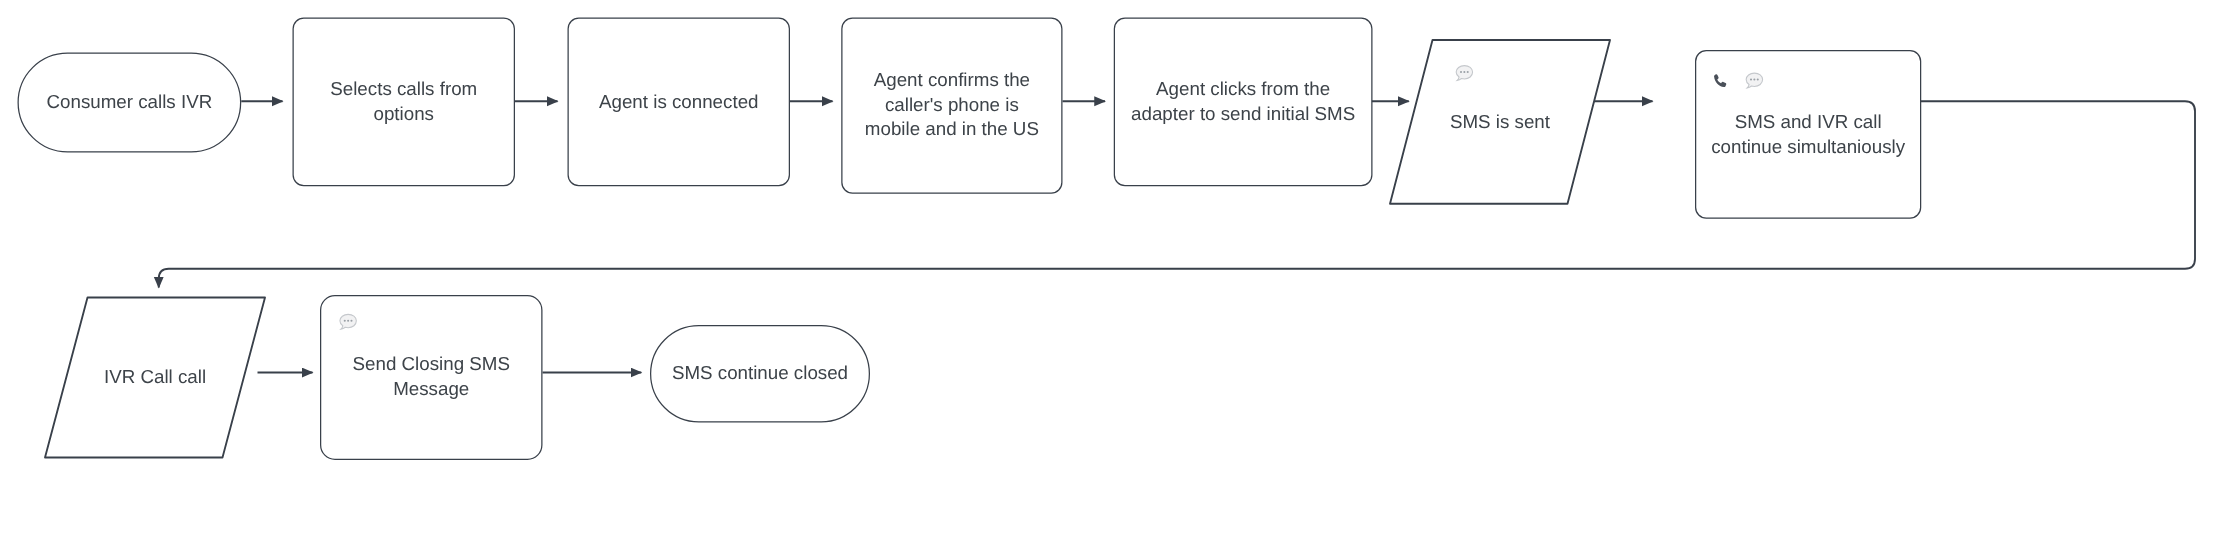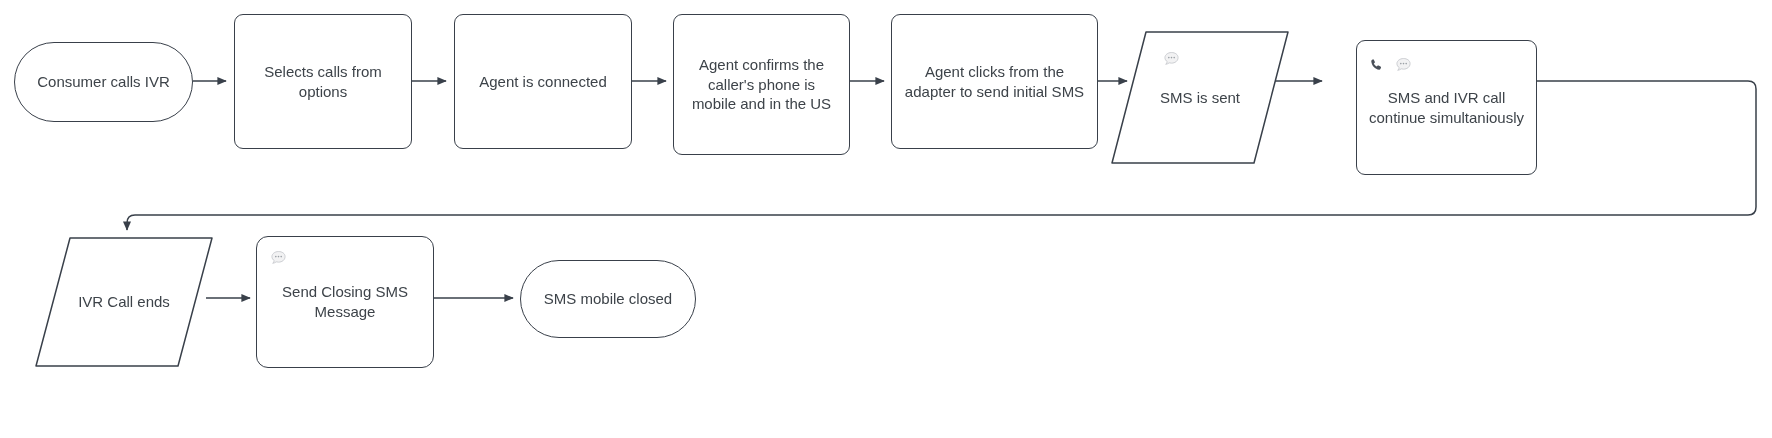--- a/index.html
+++ b/index.html
@@ -106,32 +106,32 @@
         <circle cx="15.4" cy="9.6" r="1.05" fill="#9aa0a6"></circle>
       </svg>
     </div>
     <span class="label">SMS and IVR call continue simultaniously</span>
   </div>
 
   <div class="node para" style="left:34px;top:236px;width:180px;height:132px;">
     <svg class="paraSvg" viewBox="0 0 180 132" preserveAspectRatio="none">
       <path d="M36,2 L178,2 L144,130 L2,130 Z" fill="#ffffff" stroke="#39404a" stroke-width="1.5" stroke-linejoin="round"></path>
     </svg>
-    <span class="label">IVR Call ends</span>
+    <span class="label">IVR Call call</span>
   </div>
 
   <div class="node rect" style="left:256px;top:236px;width:178px;height:132px;border-radius:12px;">
     <div class="icons" style="left:12px;top:12px;">
       <svg class="ico" width="19" height="19" viewBox="0 0 24 24">
         <path d="M12 3.2c-4.6 0-8.3 2.9-8.3 6.5 0 2 1.1 3.8 2.9 5-.2 1.1-.8 2.4-1.9 3.4 1.9-.3 3.4-1.1 4.4-1.9.9.2 1.9.4 2.9.4 4.6 0 8.3-2.9 8.3-6.9S16.6 3.2 12 3.2z" fill="#f2f2f3" stroke="#c5c8cc" stroke-width="1.1"></path>
         <circle cx="8.6" cy="9.6" r="1.05" fill="#9aa0a6"></circle>
         <circle cx="12" cy="9.6" r="1.05" fill="#9aa0a6"></circle>
         <circle cx="15.4" cy="9.6" r="1.05" fill="#9aa0a6"></circle>
       </svg>
     </div>
     <span class="label">Send Closing SMS Message</span>
   </div>
 
   <div class="node pill" style="left:520px;top:260px;width:176px;height:78px;">
-    <span class="label">SMS mobile closed</span>
+    <span class="label">SMS continue closed</span>
   </div>
 
 </div>
 
 </body></html>

